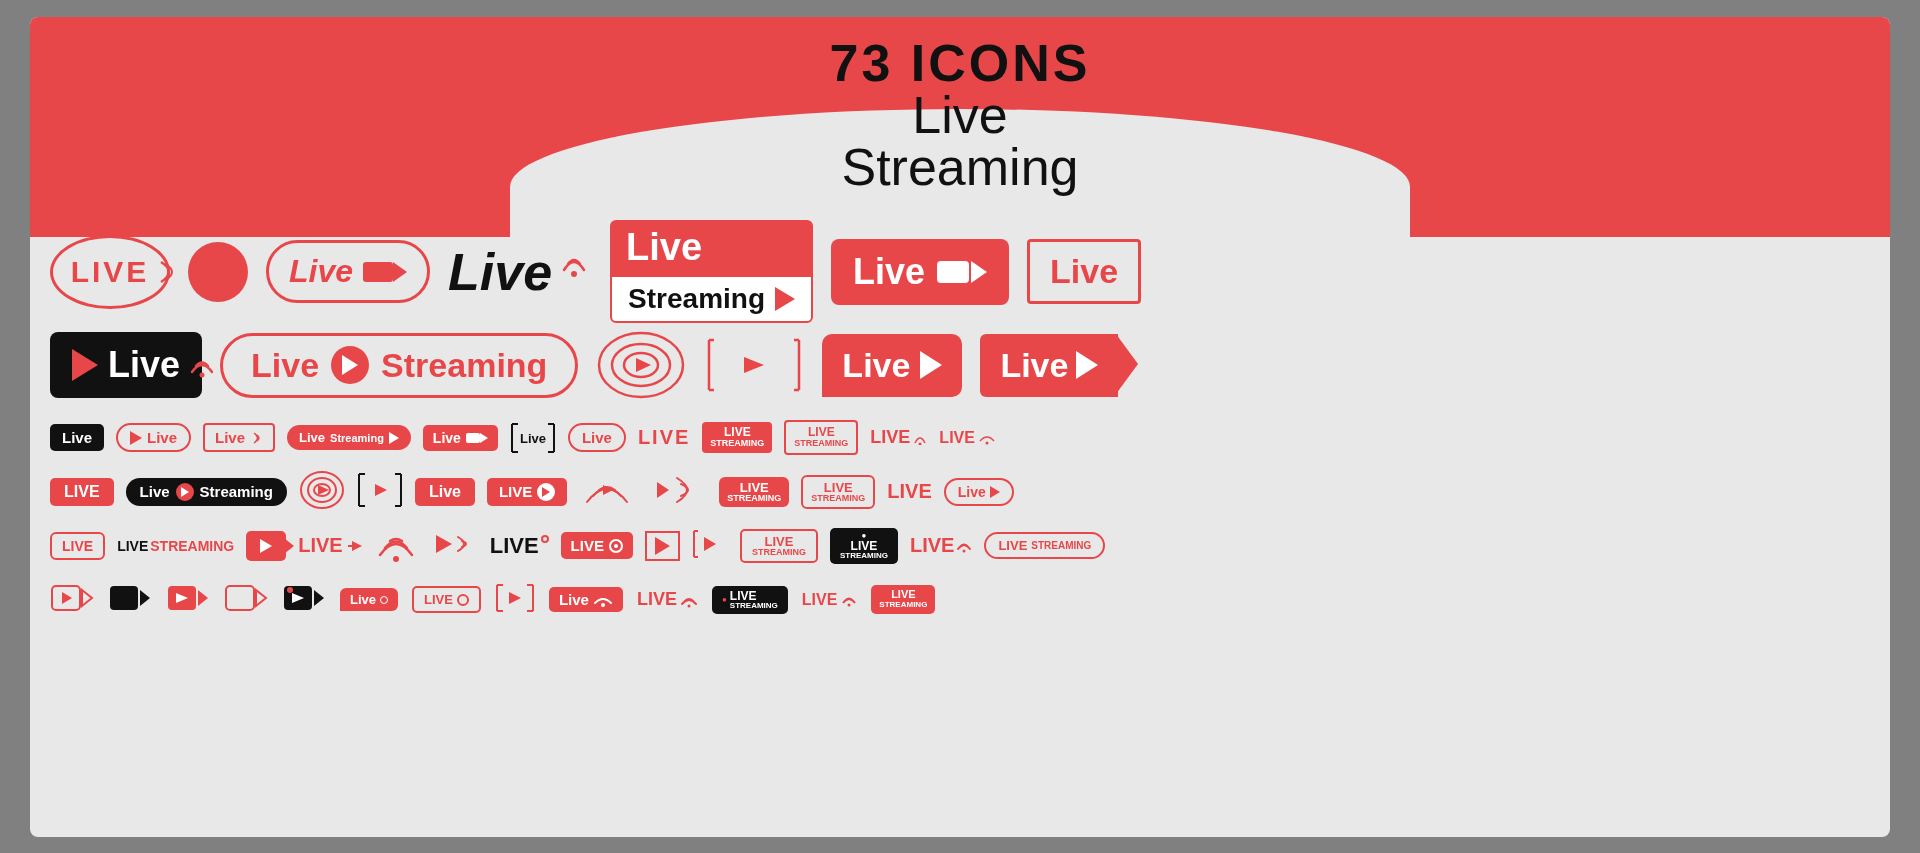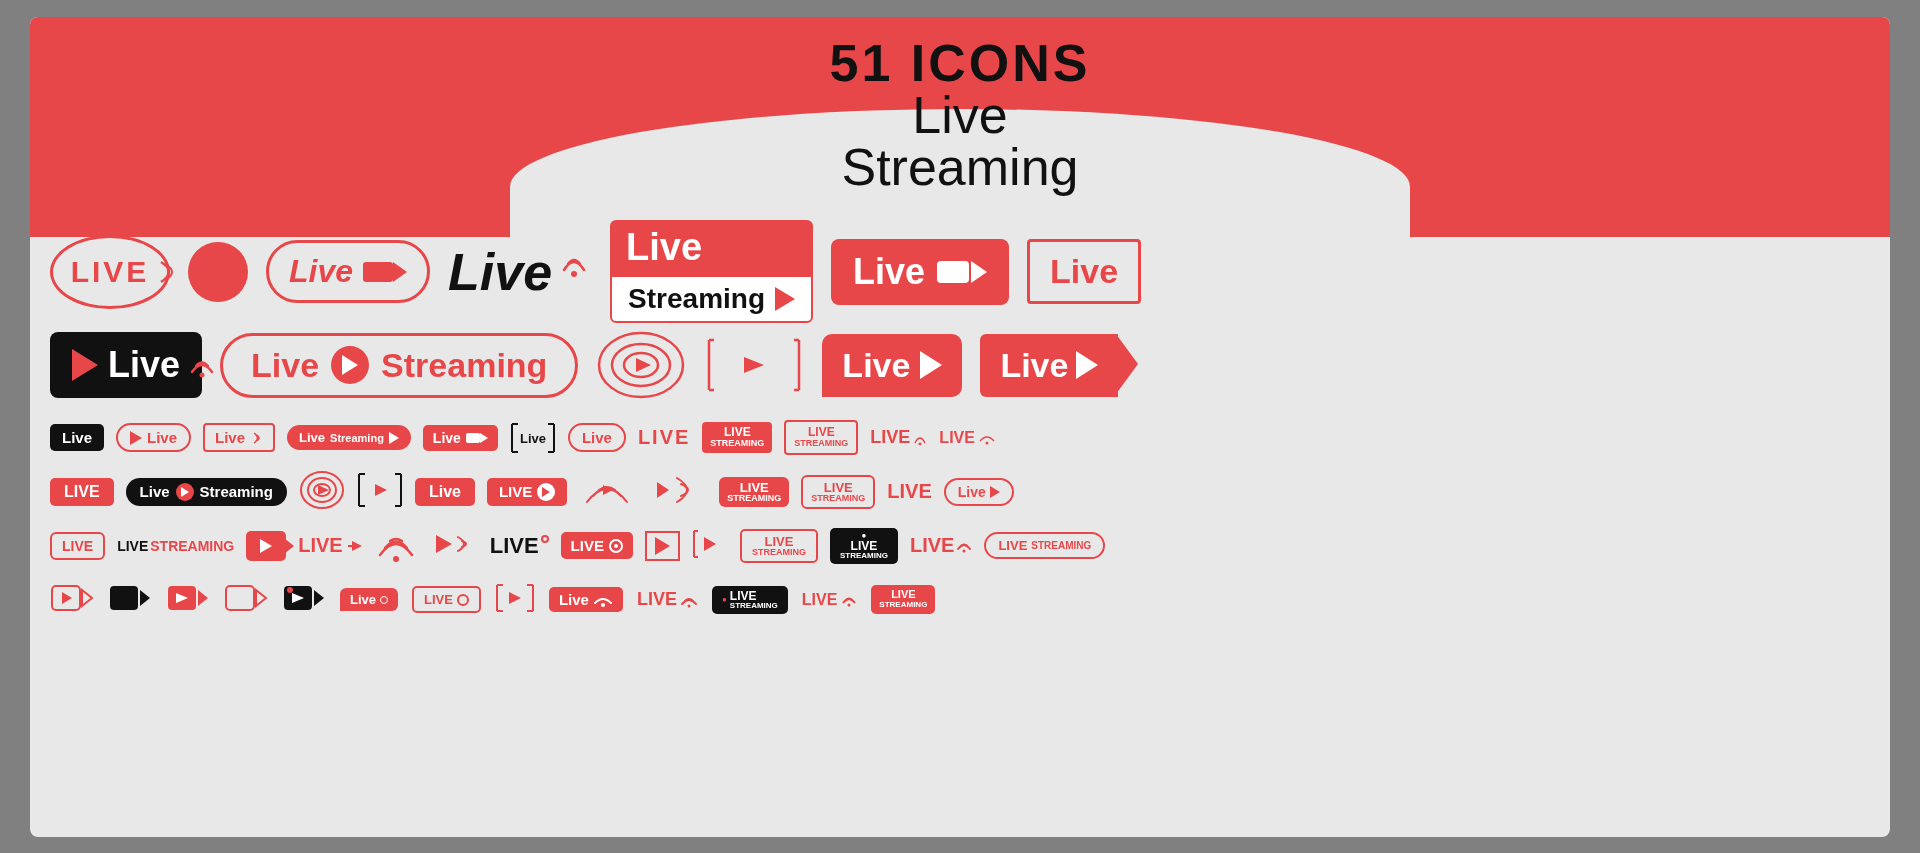--- a/index.html
+++ b/index.html
@@ -62,21 +62,21 @@
   </style>
 </head>
 <body>
 
 <div class="main-card">
 
   <div class="top-banner">
     <div class="wave-shape"></div>
 
     <div class="banner-title">
-      <div style="font-size:52px;font-weight:700;color:#111;letter-spacing:3px;line-height:1;">51 ICONS</div>
+      <div style="font-size:52px;font-weight:700;color:#111;letter-spacing:3px;line-height:1;">73 ICONS</div>
       <div style="font-size:52px;color:#111;font-weight:400;line-height:1;">Live</div>
       <div style="font-size:52px;color:#111;font-weight:400;line-height:1;">Streaming</div>
     </div>
   </div>
 
   <div class="rows-container">
 
     <div class="row-icons" style="height:90px;">
 
       <div style="border:3px solid #e8474a;border-radius:50%;width:120px;height:74px;display:flex;align-items:center;justify-content:center;position:relative;">

